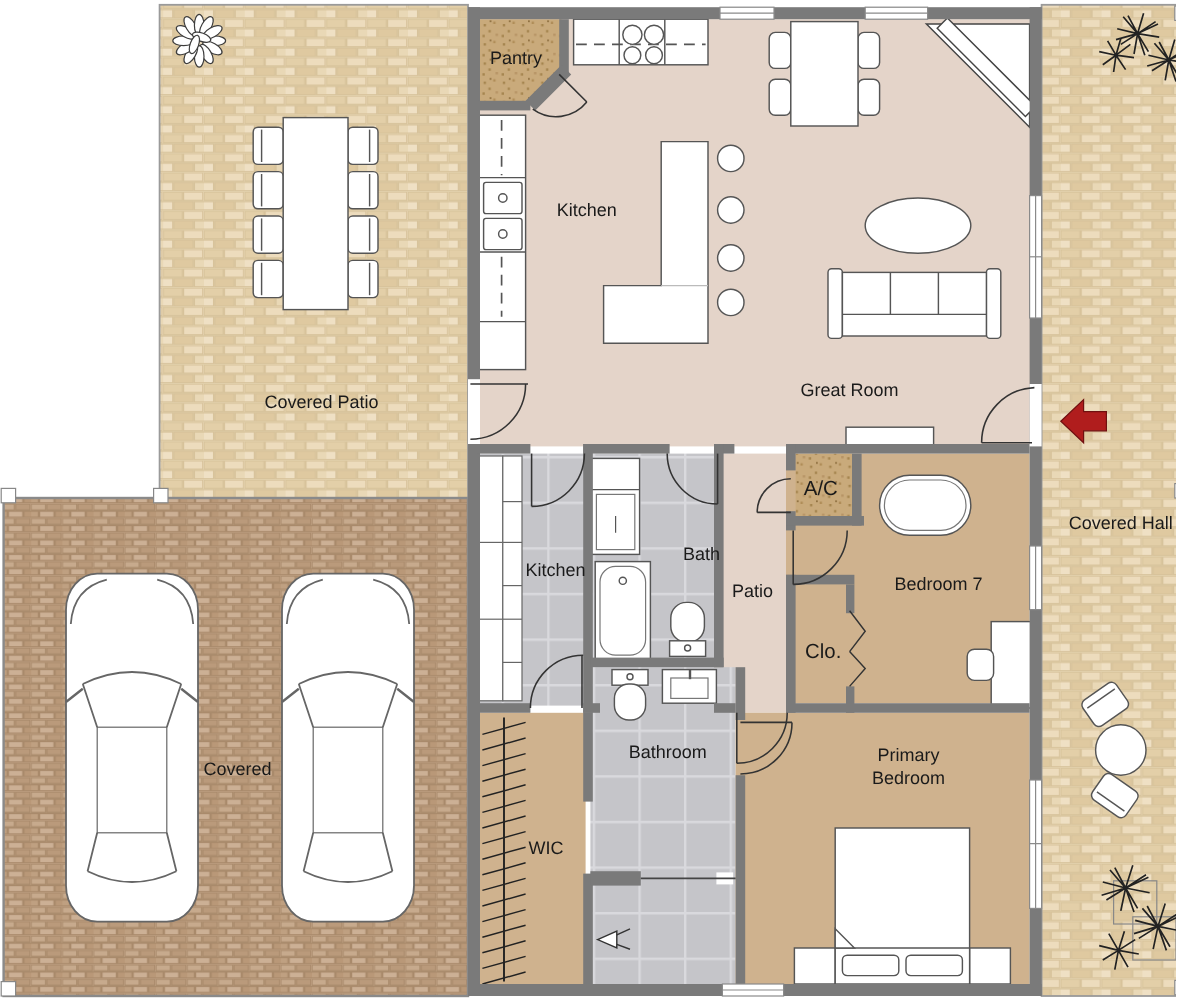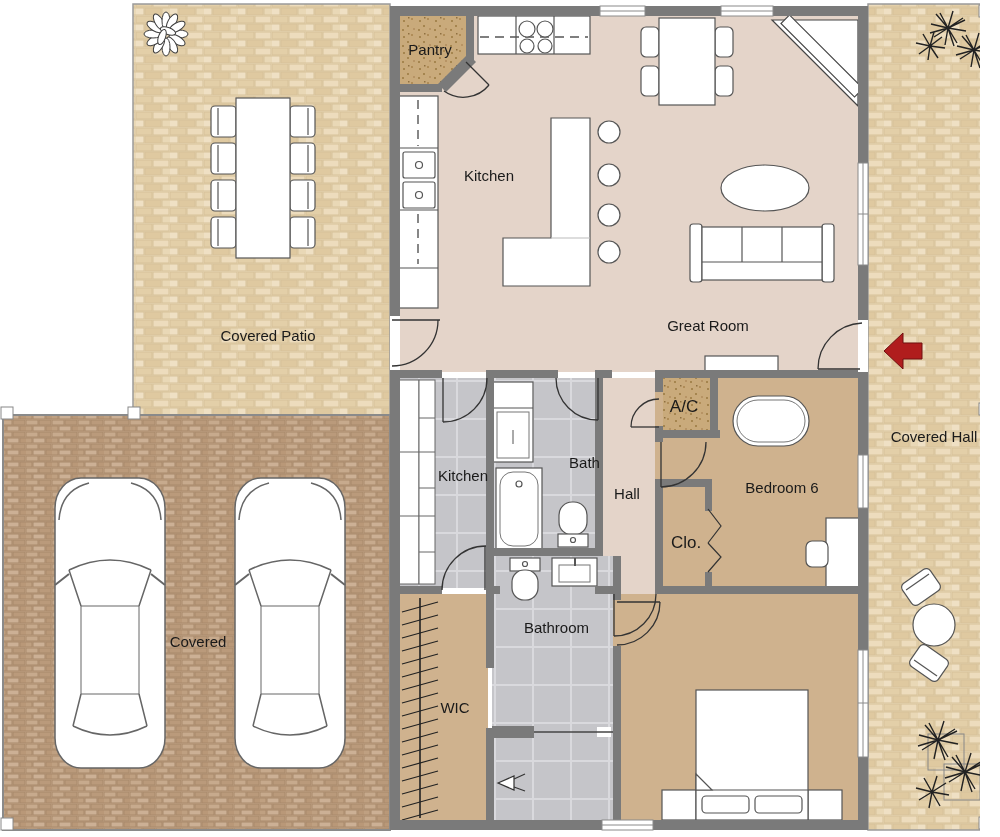--- a/index.html
+++ b/index.html
@@ -447,20 +447,21 @@
   <polygon points="884,351 903,333 903,343 922,343 922,359 903,359 903,369" fill="#b01d1d" stroke="#701010" stroke-width="1"></polygon>
 </svg>
 
 <div class="lbl" style="left:430px;top:50px;">Pantry</div>
 <div class="lbl" style="left:489px;top:176px;text-align:right;">Kitchen</div>
 <div class="lbl" style="left:708px;top:326px;">Great Room</div>
 <div class="lbl" style="left:268px;top:336px;text-align:center;">Covered Patio</div>
 <div class="lbl" style="left:934px;top:437px;">Covered Hall</div>
 <div class="lbl" style="left:463px;top:476px;">Kitchen</div>
 <div class="lbl" style="left:570px;top:463px;padding-left:29px;">Bath</div>
-<div class="lbl" style="left:627px;top:494px;">Hall</div>
+<div class="lbl" style="left:627px;top:494px;">Patio</div>
 <div class="lbl small" style="left:684px;top:407px;">A/C</div>
-<div class="lbl" style="left:782px;top:488px;">Bedroom 6</div>
+<div class="lbl" style="left:782px;top:488px;">Bedroom 7</div>
 <div class="lbl small" style="left:686px;top:543px;">Clo.</div>
 <div class="lbl" style="left:198px;top:642px;">Covered</div>
 <div class="lbl" style="left:546px;top:628px;padding-left:21px;">Bathroom</div>
 <div class="lbl" style="left:455px;top:708px;">WIC</div>
+<div class="lbl wrap" style="left:757px;top:640px;">Primary Bedroom</div>
 </div>
 
 </body></html>

